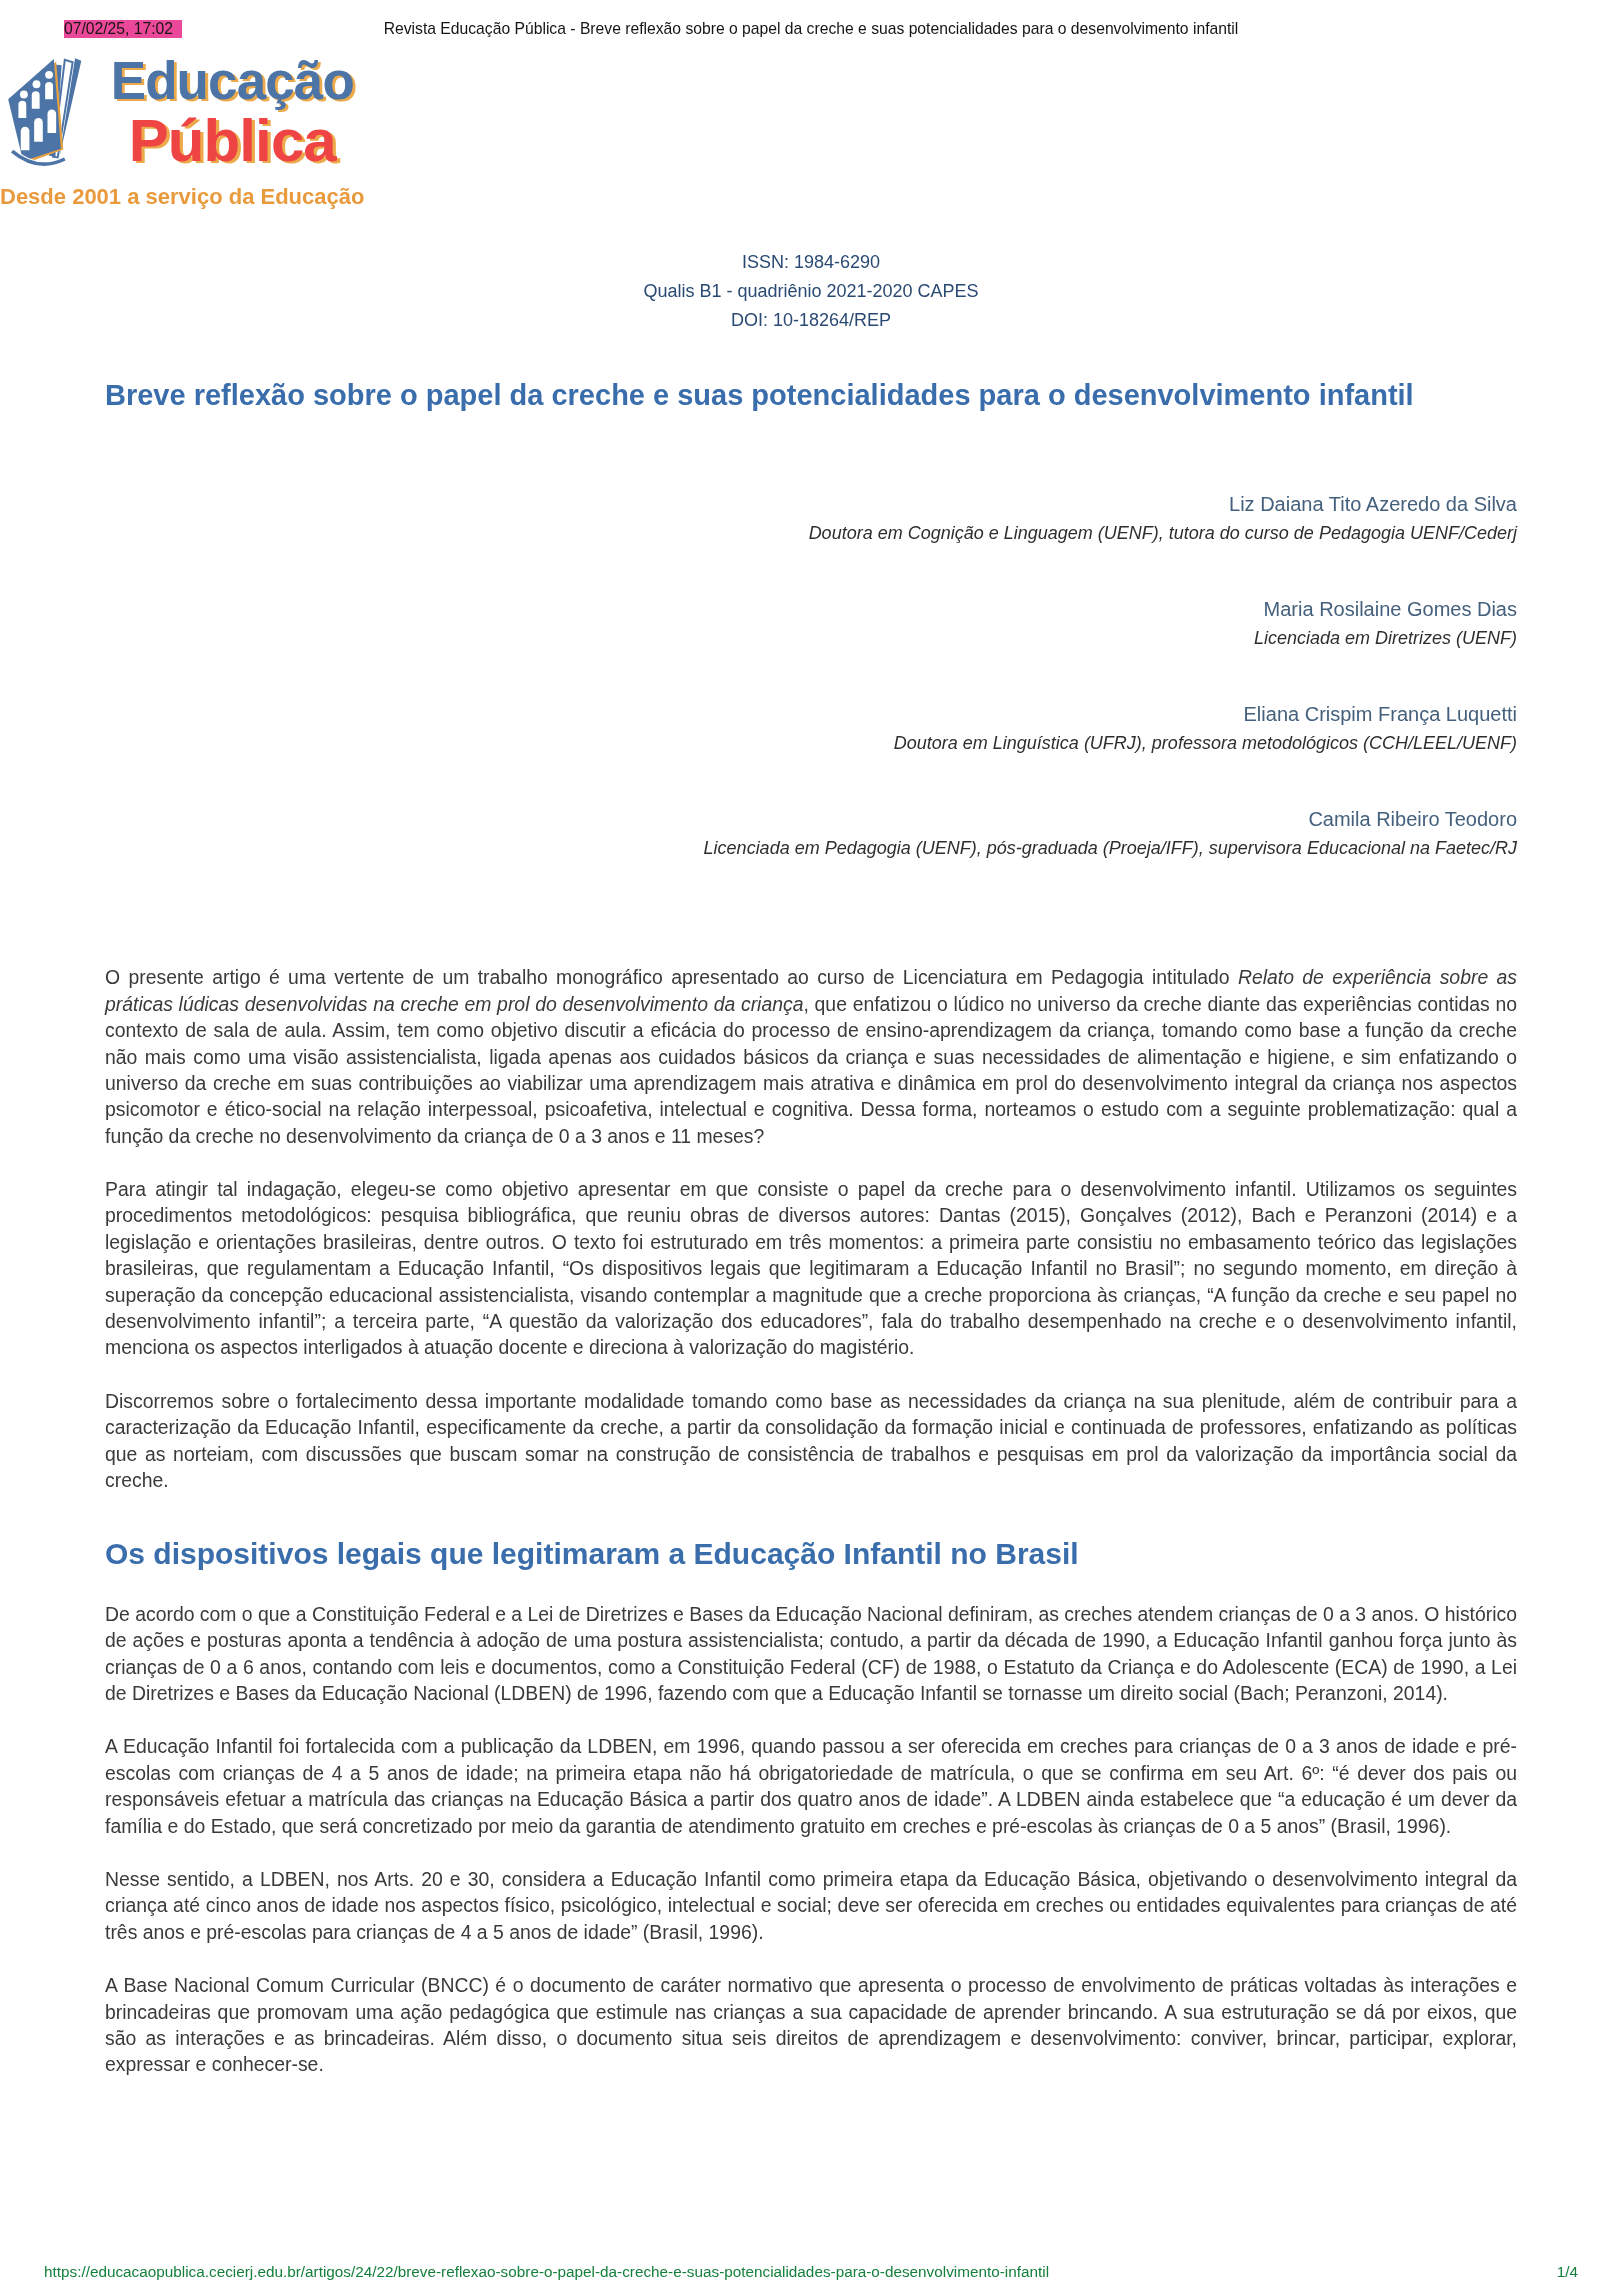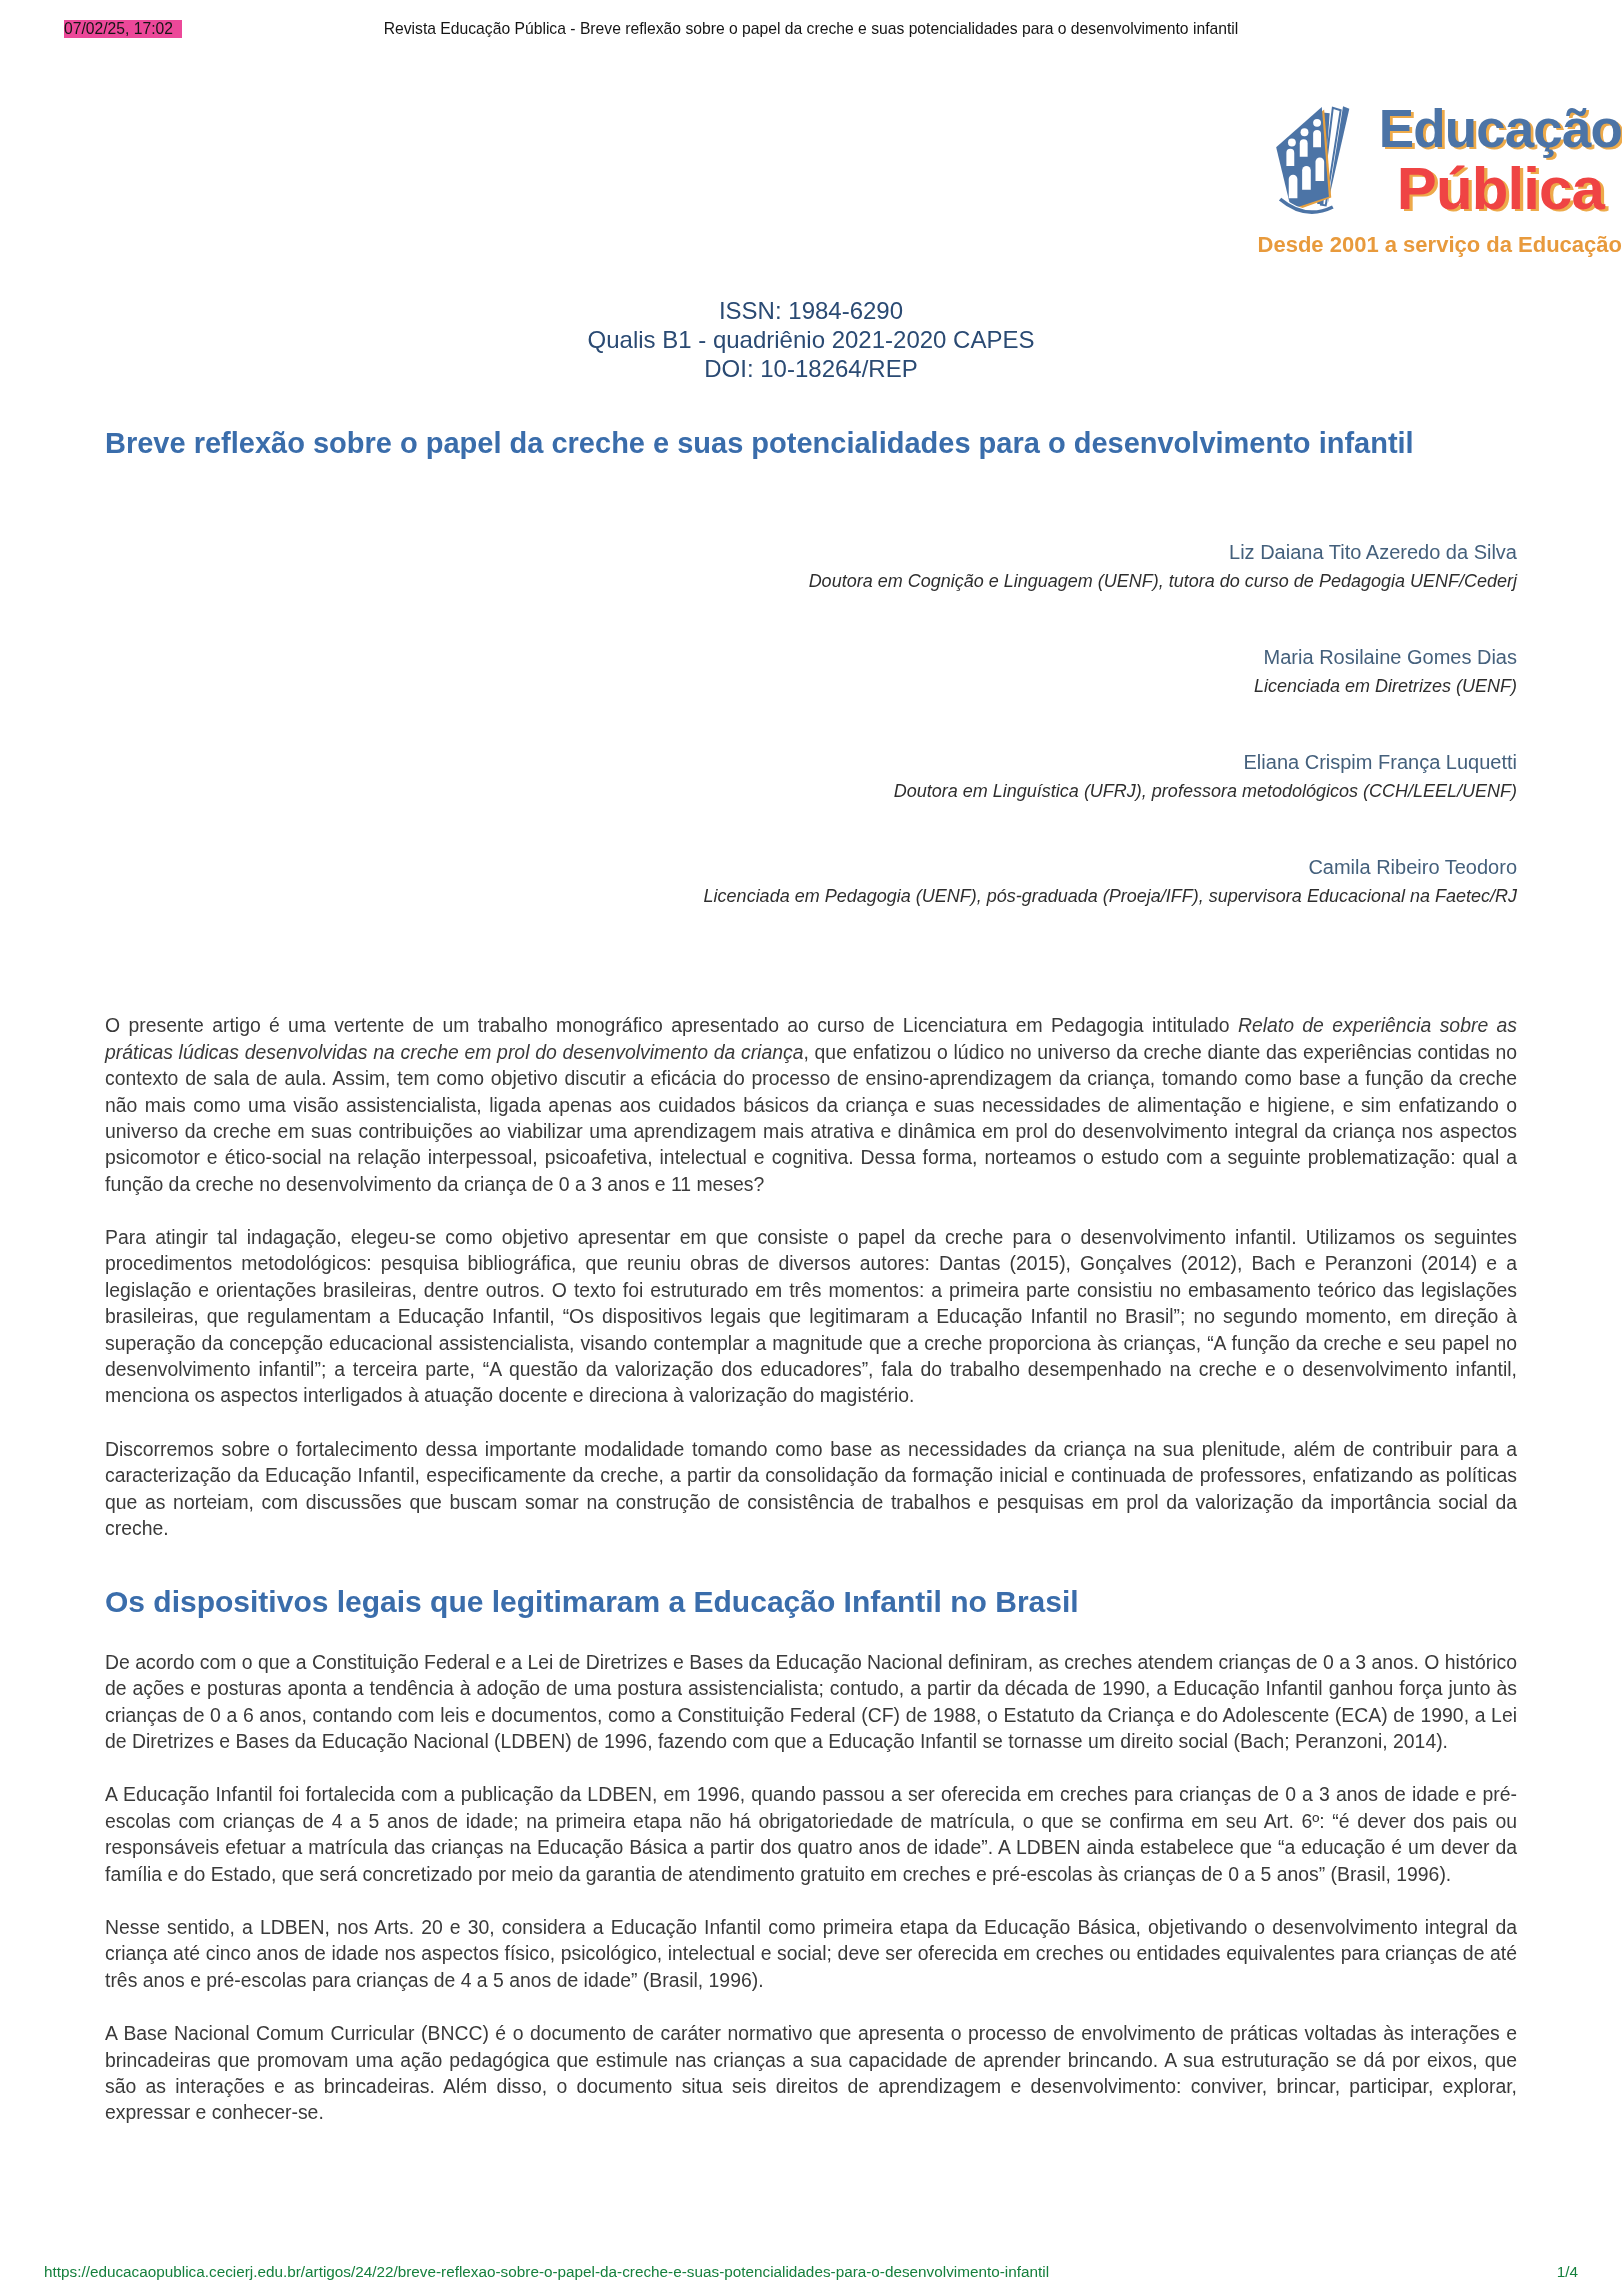--- a/index.html
+++ b/index.html
@@ -20,37 +20,37 @@
   .ph-title { position:absolute; left:0; right:0; text-align:center; white-space:nowrap; }
   .ph-datetime { position:absolute; left:44px; top:0; background:#ec4899; padding-right:9.3px;margin-left:20px; }
   .print-footer {
     position:absolute; bottom:14px; left:44px; right:44px;
     display:flex; justify-content:space-between; align-items:baseline;
     font-size:15.3px; color:#15803d;
   }
   .pf-url { max-width:1341px; overflow:hidden; white-space:nowrap; }
 
   
-  .logo-block { padding-top:100px; display:flex; flex-direction:column; align-items:flex-end; }
+  .logo-block { padding-top:52px; display:flex; flex-direction:column; align-items:flex-start; }
   .logo-row { display:flex; align-items:center; gap:15.7px; }
   .logo-text { display:flex; flex-direction:column; align-items:center; }
   .logo-line1 {
     font-size:53px; font-weight:bold; color:#4c74a6; line-height:1;
     letter-spacing:-0.9px; text-shadow:2.8px 1.9px 0 #edaa4a;
   }
   .logo-line2 {
     font-size:60px; font-weight:bold; color:#ef4444; line-height:1;
     letter-spacing:-0.9px; margin-top:4px; text-shadow:3.2px 1.9px 0 #edaa4a;
   }
   .logo-tagline {
     margin-top:12px; font-size:22px; font-weight:bold; color:#e89a3c; letter-spacing:0;
   }
 
   
-  .journal-info { margin-top:38px; text-align:center; font-size:24px; line-height:29px; color:#2a4a73; }
+  .journal-info { margin-top:38px; text-align:center; font-size:18px; line-height:29px; color:#2a4a73; }
 
   
   .content { padding:0 105px 0 105px; }
   .article-title {
     margin:43px 0 0 0;
     font-size:29px; line-height:1.24; font-weight:700; color:#3a6dab;
   }
   .authors { margin-top:78px; text-align:right; }
   .author { margin-bottom:53px; }
   .author:last-child { margin-bottom:0; }

